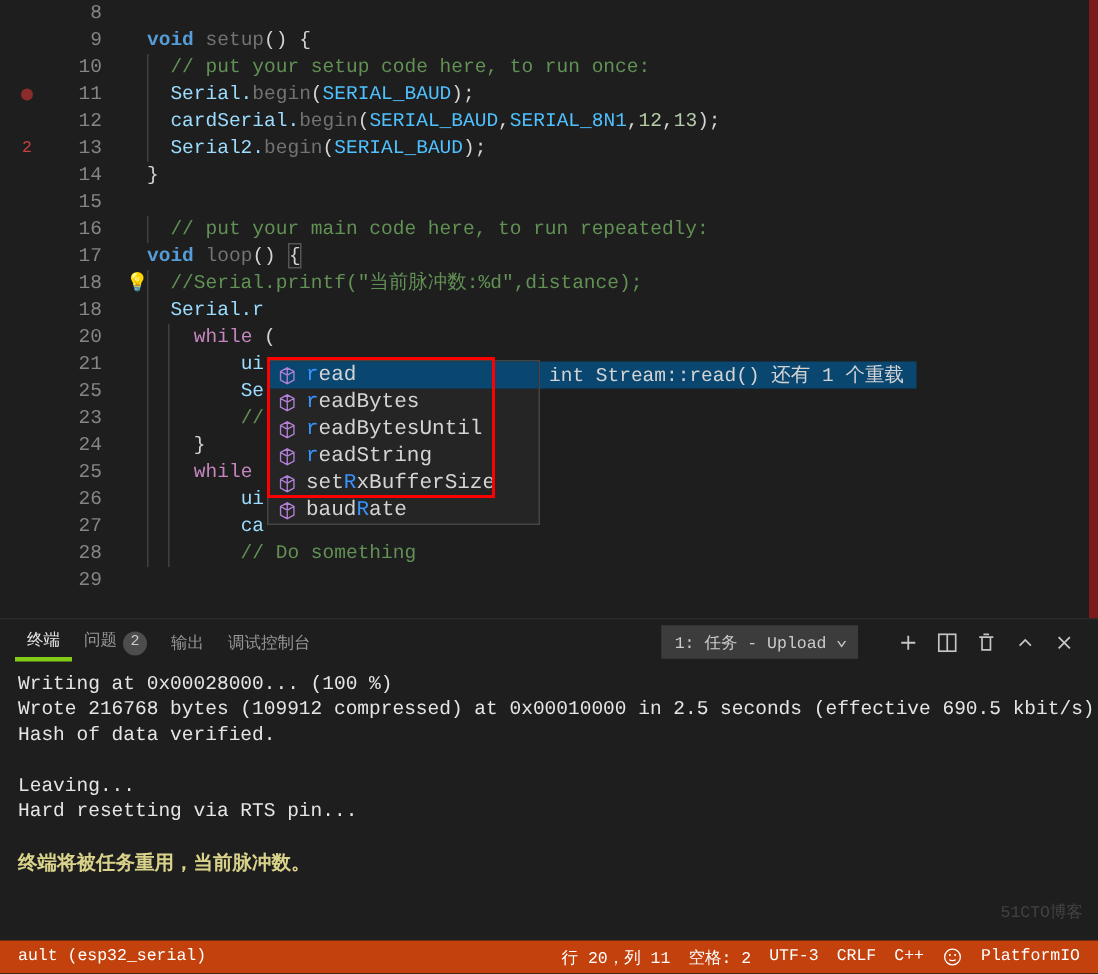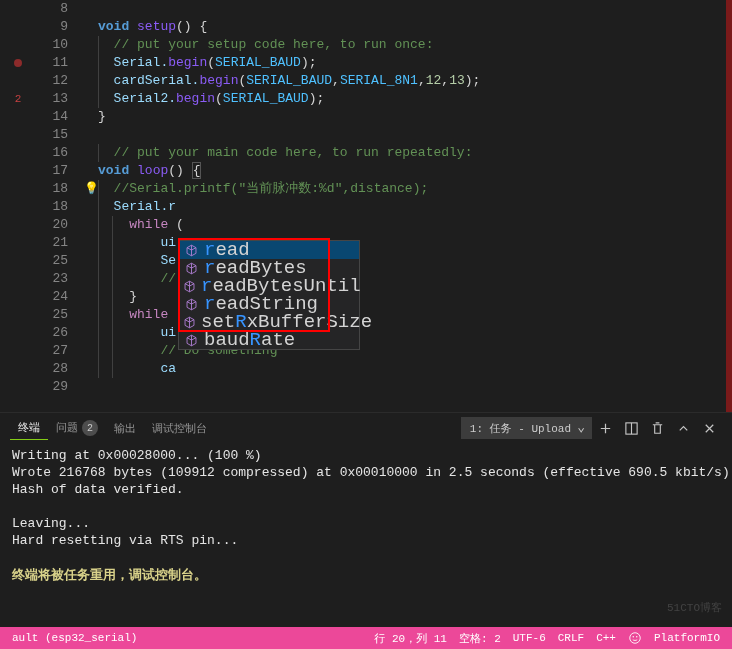--- a/index.html
+++ b/index.html
@@ -55,21 +55,21 @@
   position: relative;
   overflow: hidden;
 }
 .code-line {
   height: 18px;
   line-height: 18px;
   padding-left: 16px;
   white-space: pre;
 }
 .kw { color: #569cd6; font-weight: bold; }
-.fn { color: #8b5cf6; }
+.fn { color: #737373; }
 .comment { color: #629155; }
 .var { color: #9cdcfe; }
 .punct { color: #d4d4d4; }
 .const { color: #4fc1ff; }
 .num { color: #b5cea8; }
 .ctl { color: #c586c0; }
 .indent-guide {
   position: absolute;
   width: 1px;
   background: #404040;
@@ -90,21 +90,21 @@
   width: 6px;
   height: 412px;
   background: #7a1a1a;
 }
 .suggest-widget {
   position: absolute;
   left: 178px;
   top: 240px;
   background: #252526;
   border: 1px solid #454545;
-  font-size: 19px;
+  font-size: 14px;
   z-index: 10;
 }
 .suggest-row {
   height: 18px;
   display: flex;
   align-items: center;
   padding-left: 4px;
   width: 180px;
 }
 .suggest-row.selected {
@@ -153,21 +153,21 @@
   padding: 0 10px;
   font-size: 11px;
 }
 .panel-tab {
   padding: 4px 8px;
   color: #969696;
   cursor: pointer;
 }
 .panel-tab.active {
   color: #e7e7e7;
-  border-bottom: 1px solid #84cc16;
+  border-bottom: 3px solid #84cc16;
 }
 .tab-badge {
   display: inline-flex;
   align-items: center;
   justify-content: center;
   min-width: 16px;
   height: 16px;
   border-radius: 8px;
   background: #4d4d4d;
   color: #ccc;
@@ -180,21 +180,21 @@
   height: 22px;
   background: #3c3c3c;
   border: 1px solid #3c3c3c;
   color: #cccccc;
   font-size: 11px;
   padding: 0 20px 0 8px;
   display: flex;
   align-items: center;
   position: relative;
   min-width: 130px;
-  margin-right: 0;
+  margin-right: 20px;
 }
 .task-select::after {
   content: "⌄";
   position: absolute;
   right: 6px;
   top: 1px;
   color: #ccc;
   font-size: 13px;
 }
 .panel-icon {
@@ -226,21 +226,21 @@
 .watermark {
   position: absolute;
   right: 10px;
   bottom: 34px;
   color: #5a5a5a;
   font-size: 11px;
   opacity: .6;
 }
 .statusbar {
   height: 22px;
-  background: #ec4899;
+  background: #c2410c;
   display: flex;
   align-items: center;
   font-size: 11px;
   color: #fff;
   padding: 0 6px;
 }
 .status-item {
   padding: 0 6px;
   height: 22px;
   display: flex;
@@ -319,22 +319,22 @@
     <div class="code-line"><span class="kw">void</span> <span class="fn">loop</span><span class="punct">() </span><span class="punct" style="border:1px solid #555">{</span></div>
     <div class="code-line" style="position:relative"><span class="indent-guide" style="left:16px"></span><span class="lightbulb">💡</span><span class="comment">  //Serial.printf("当前脉冲数:%d",distance);</span></div>
     <div class="code-line" style="position:relative"><span class="indent-guide" style="left:16px"></span><span class="var">  Serial.r</span></div>
     <div class="code-line" style="position:relative"><span class="indent-guide" style="left:16px"></span><span class="indent-guide" style="left:30px"></span><span class="punct">    </span><span class="ctl">while</span><span class="punct"> (</span></div>
     <div class="code-line" style="position:relative"><span class="indent-guide" style="left:16px"></span><span class="indent-guide" style="left:30px"></span><span class="punct">        </span><span class="var">ui</span></div>
     <div class="code-line" style="position:relative"><span class="indent-guide" style="left:16px"></span><span class="indent-guide" style="left:30px"></span><span class="punct">        </span><span class="var">Se</span></div>
     <div class="code-line" style="position:relative"><span class="indent-guide" style="left:16px"></span><span class="indent-guide" style="left:30px"></span><span class="punct">        </span><span class="comment">//</span></div>
     <div class="code-line" style="position:relative"><span class="indent-guide" style="left:16px"></span><span class="indent-guide" style="left:30px"></span><span class="punct">    }</span></div>
     <div class="code-line" style="position:relative"><span class="indent-guide" style="left:16px"></span><span class="indent-guide" style="left:30px"></span><span class="punct">    </span><span class="ctl">while</span><span class="punct"> (</span></div>
     <div class="code-line" style="position:relative"><span class="indent-guide" style="left:16px"></span><span class="indent-guide" style="left:30px"></span><span class="punct">        </span><span class="var">ui</span></div>
+    <div class="code-line" style="position:relative"><span class="indent-guide" style="left:16px"></span><span class="indent-guide" style="left:30px"></span><span class="punct">        </span><span class="var">ca</span></div>
     <div class="code-line" style="position:relative"><span class="indent-guide" style="left:16px"></span><span class="indent-guide" style="left:30px"></span><span class="comment">        // Do something</span></div>
-    <div class="code-line" style="position:relative"><span class="indent-guide" style="left:16px"></span><span class="indent-guide" style="left:30px"></span><span class="punct">        </span><span class="var">ca</span></div>
   </div>
 
   <div class="suggest-widget" id="suggest">
       <div class="suggest-row selected">
         <span class="suggest-icon">
           <svg viewBox="0 0 16 16">
             <path d="M8 1.5l5.5 3v7l-5.5 3-5.5-3v-7z M8 1.5v13 M2.5 4.5l5.5 3 5.5-3" fill="none" stroke="#b180d7" stroke-width="1.1"></path>
           </svg>
         </span>
         <span class="suggest-text"><span class="match-char">r</span>ead</span>
@@ -373,20 +373,21 @@
       </div>
       <div class="suggest-row">
         <span class="suggest-icon">
           <svg viewBox="0 0 16 16">
             <path d="M8 1.5l5.5 3v7l-5.5 3-5.5-3v-7z M8 1.5v13 M2.5 4.5l5.5 3 5.5-3" fill="none" stroke="#b180d7" stroke-width="1.1"></path>
           </svg>
         </span>
         <span class="suggest-text">baud<span class="match-char">R</span>ate</span>
       </div>
     </div>
+  <div class="suggest-doc">int Stream::read() 还有 1 个重载</div>
   <div class="red-box" style="left:178px;top:238px;width:152px;height:94px"></div>
 </div>
 
 <div class="panel">
   <div class="panel-tabs">
     <div class="panel-tab active">终端</div>
     <div class="panel-tab"><span>问题</span><span class="tab-badge">2</span></div>
     <div class="panel-tab">输出</div>
     <div class="panel-tab">调试控制台</div>
     <div class="panel-spacer"></div>
@@ -416,30 +417,30 @@
         <svg viewBox="0 0 16 16" fill="none" stroke="currentColor" stroke-width="1.3">
           <path d="M4 4l8 8M12 4l-8 8"></path>
         </svg>
       </div>
   </div>
   <div class="panel-body" id="terminal-body"><span class="ansi">Writing at 0x00028000... (100 %)</span>
 <span class="ansi">Wrote 216768 bytes (109912 compressed) at 0x00010000 in 2.5 seconds (effective 690.5 kbit/s).</span>
 <span class="ansi">Hash of data verified.</span>
 <span class="ansi"></span>
 <span class="ansi">Leaving...</span>
-<span class="ansi">Hard resetting via RTS pin...</span><span class="close-hint">终端将被任务重用，调试控制台。</span></div>
+<span class="ansi">Hard resetting via RTS pin...</span><span class="close-hint">终端将被任务重用，当前脉冲数。</span></div>
   <div class="watermark">51CTO博客</div>
 </div>
 
 <div class="statusbar">
   <div class="status-item">ault (esp32_serial)</div>
   <div class="status-spacer"></div>
   <div class="status-item">行 20，列 11</div>
   <div class="status-item">空格: 2</div>
-  <div class="status-item">UTF-6</div>
+  <div class="status-item">UTF-3</div>
   <div class="status-item">CRLF</div>
   <div class="status-item">C++</div>
   <div class="status-item">
       <svg width="14" height="14" viewBox="0 0 16 16" fill="currentColor">
         <circle cx="8" cy="8" r="6" fill="none" stroke="currentColor"></circle>
         <circle cx="6" cy="6.5" r=".8"></circle>
         <circle cx="10" cy="6.5" r=".8"></circle>
         <path d="M5.5 10c1 1 4 1 5 0" fill="none" stroke="currentColor"></path>
       </svg>
     </div>

